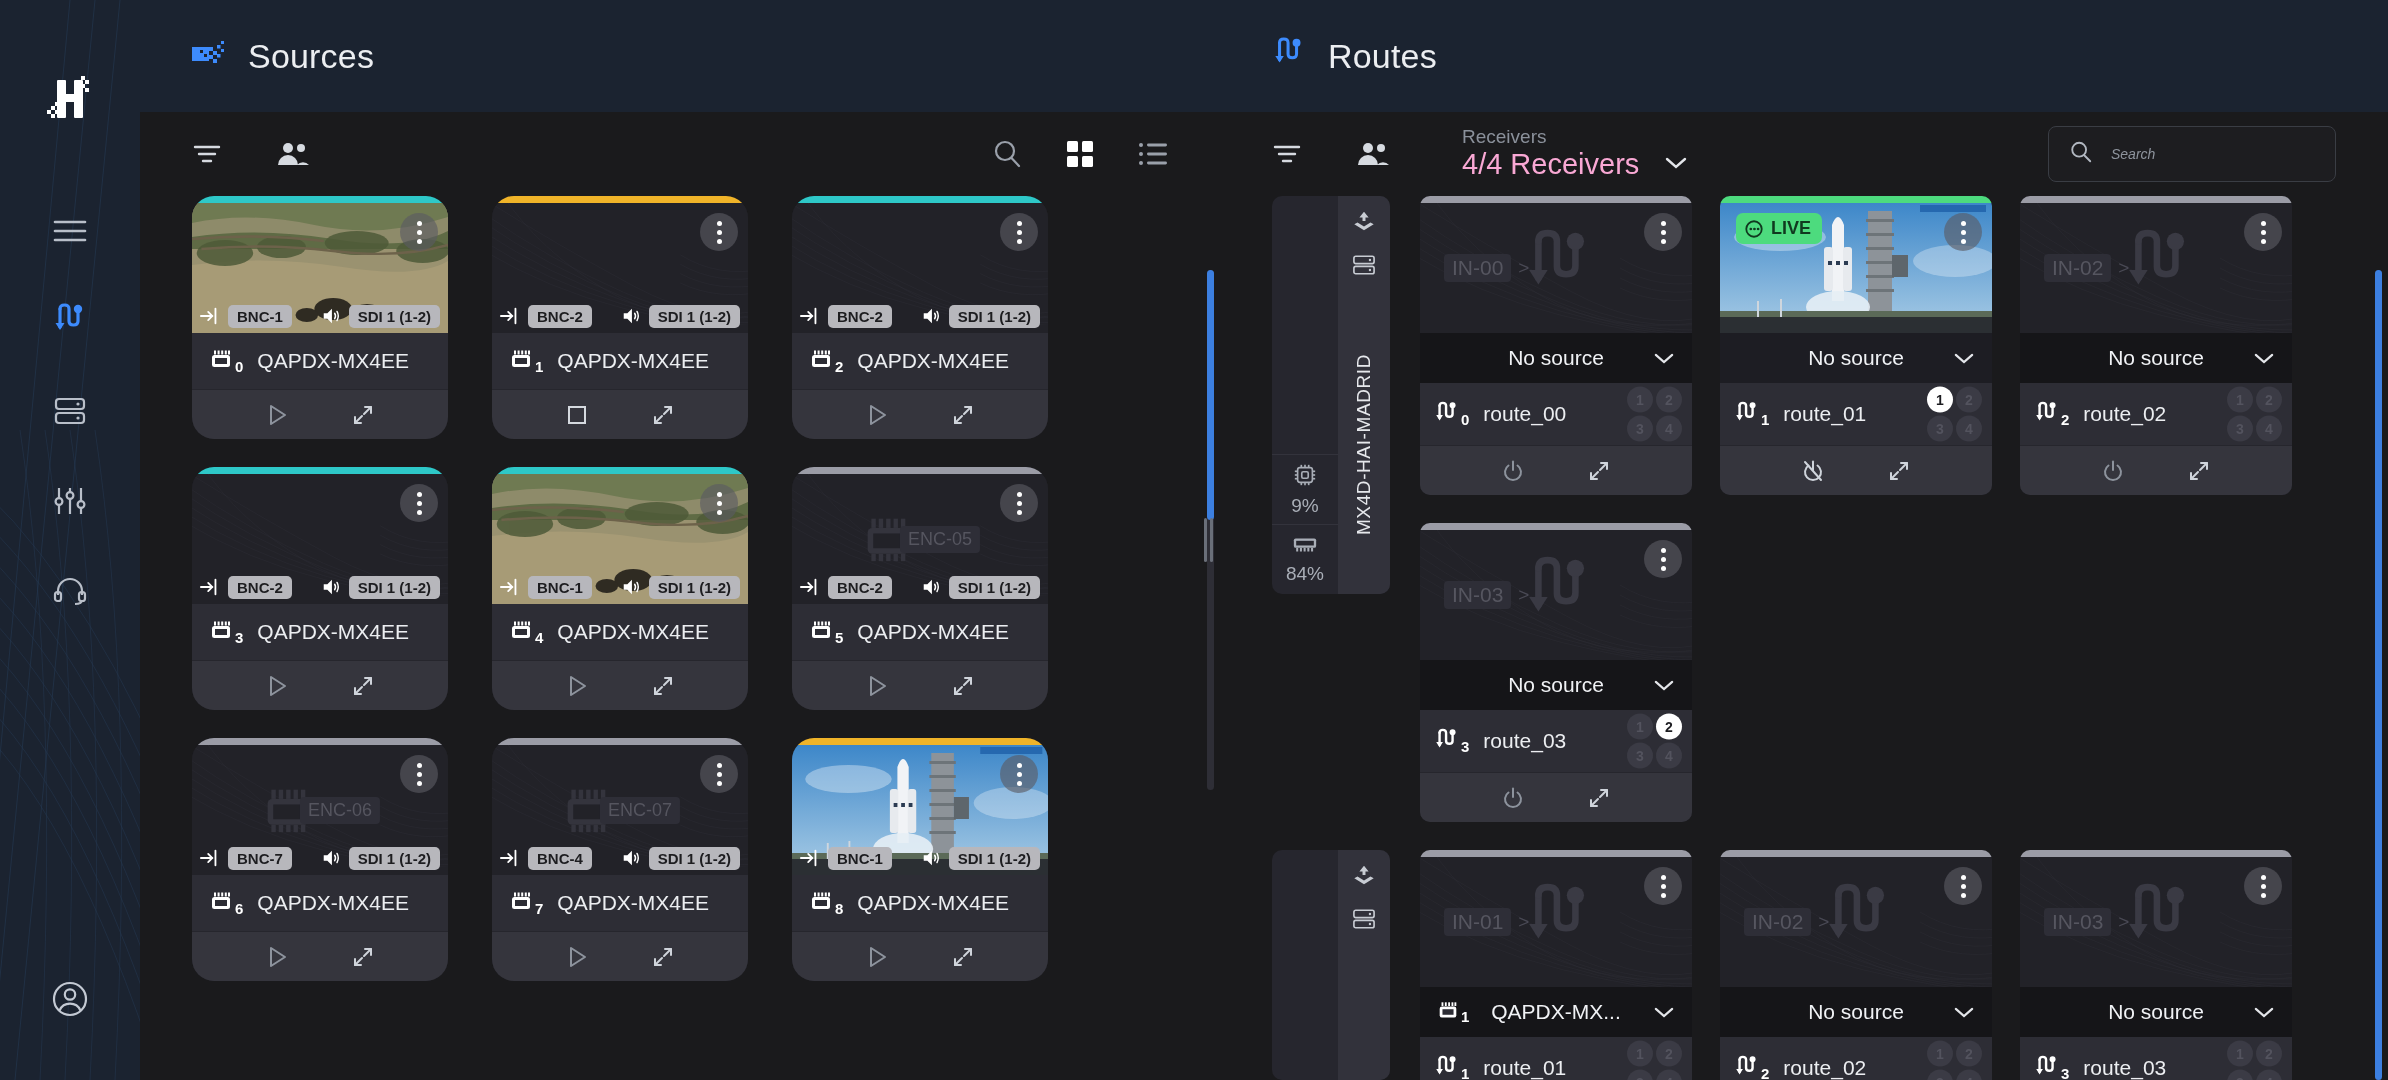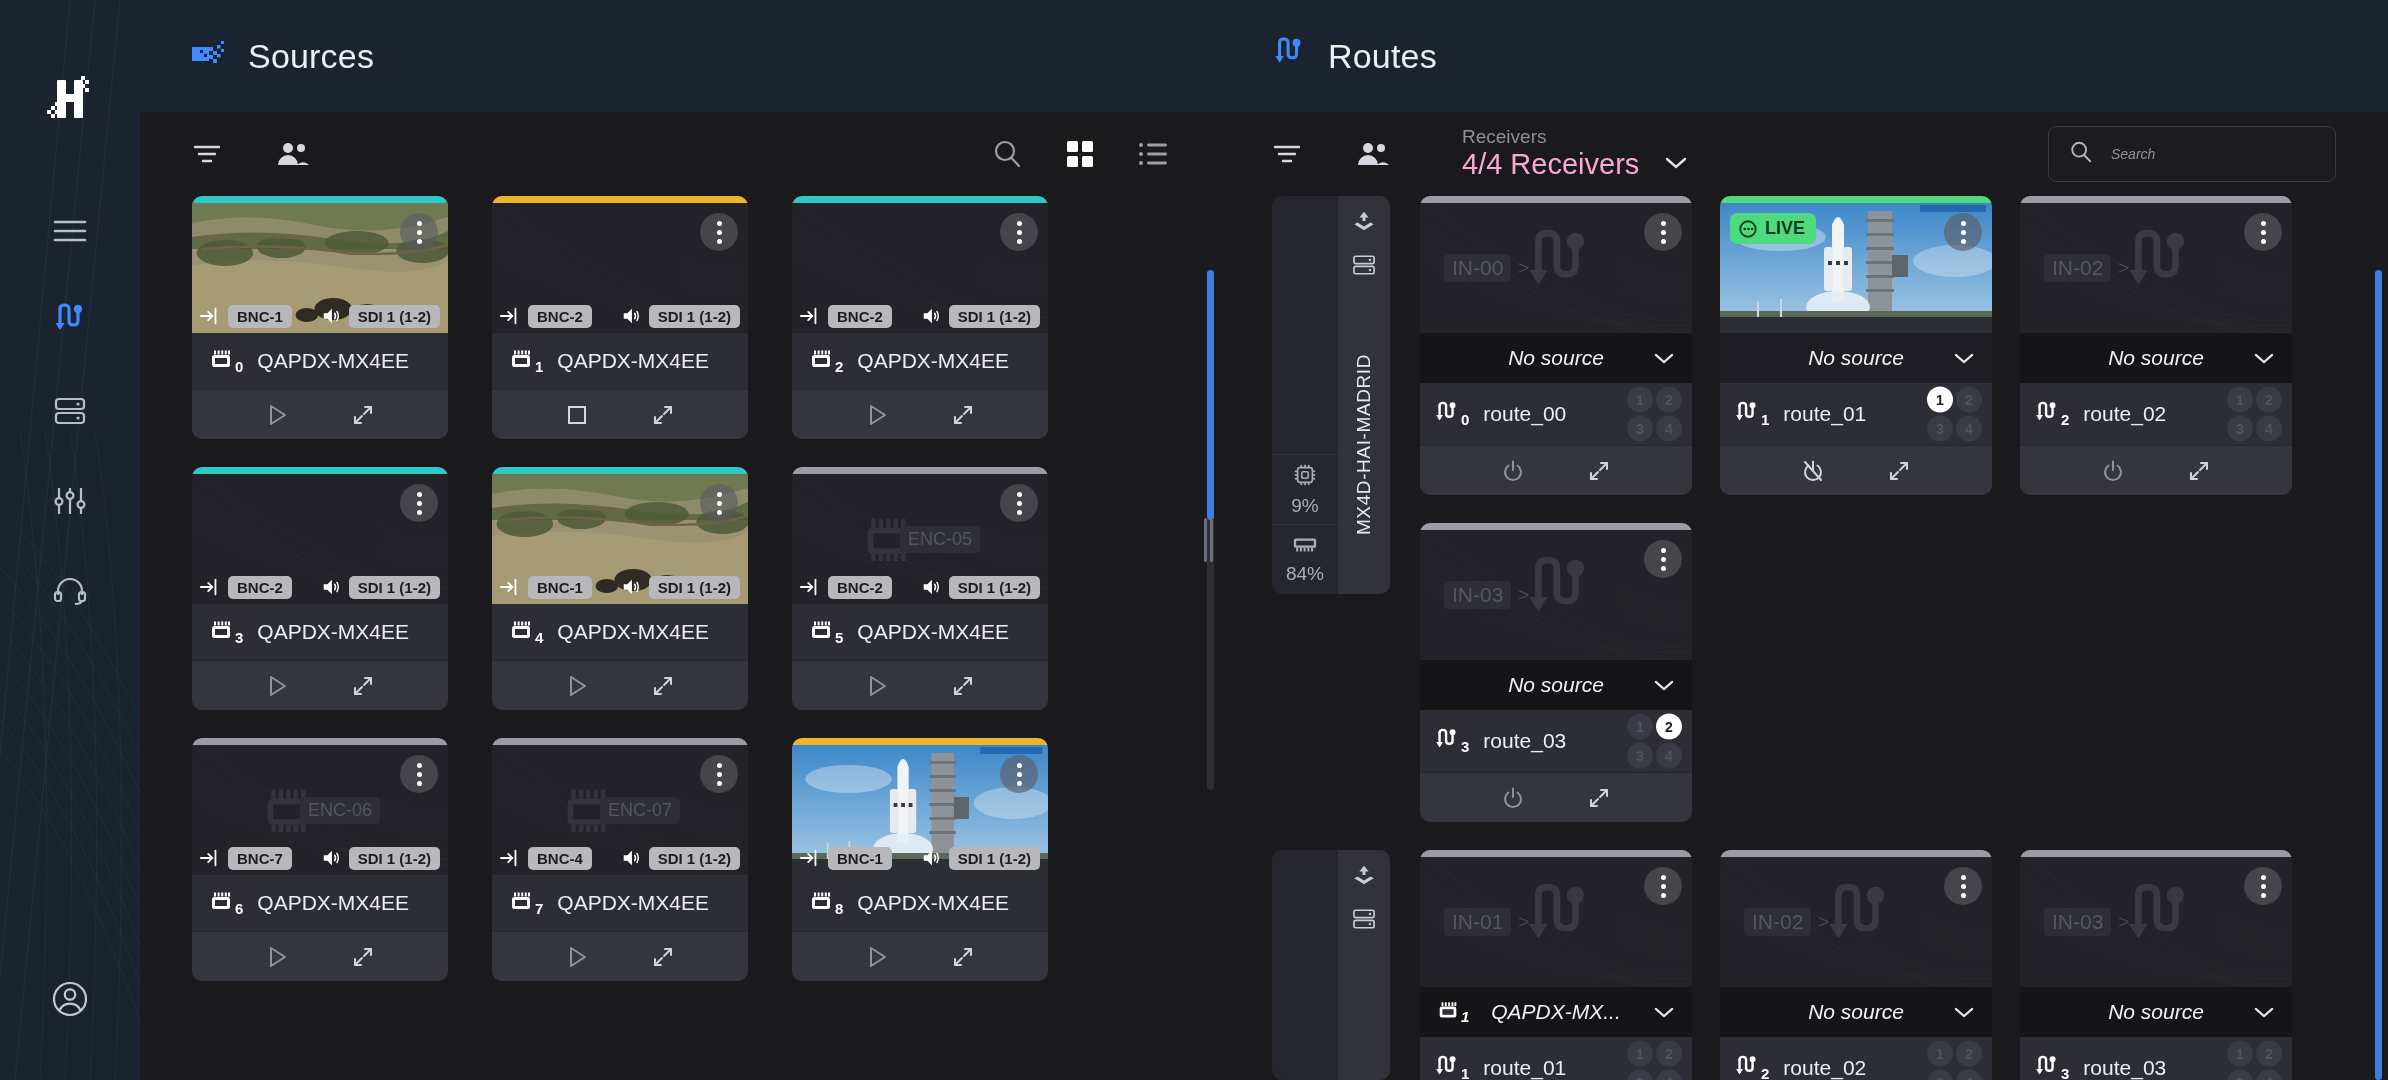--- a/index.html
+++ b/index.html
@@ -76,21 +76,21 @@
     color: #c9ced6; font-size: 14px; font-style: italic;
     font-family: "Liberation Sans", sans-serif; width: 100%;
   }
   .search-box input::placeholder { color: #8e949d; font-style: italic; }
 
   .grid-area { flex: 1; overflow: hidden; padding: 0 52px; position: relative; }
 
   
   .src-grid { display: grid; grid-template-columns: repeat(3, 272px); gap: 28px 28px; }
   .src-card {
-    width: 256px; border-radius: 10px; overflow: hidden;
+    width: 256px; border-radius: 22px; overflow: hidden;
     background: #212127; display: flex; flex-direction: column;
   }
   .src-accent { height: 7px; width: 100%; }
   .thumb {
     height: 130px; position: relative; overflow: hidden;
     background: #222228;
   }
   .thumb .wave { position: absolute; inset: 0; opacity: .5; }
   .thumb .encmark {
     position: absolute; left: 50%; top: 50%; transform: translate(-50%,-50%);
@@ -166,28 +166,28 @@
   .r-thumb { height: 130px; position: relative; overflow: hidden; background: #222228; }
   .r-thumb .wave { position: absolute; inset: 0; opacity: .5; }
   .in-mark {
     position: absolute; left: 24px; top: 50%; transform: translateY(-50%);
     display: flex; align-items: center; gap: 7px;
   }
   .in-chip { background: #2e2e37; color: #565660; font-size: 21px; padding: 2px 8px; border-radius: 4px; }
   .in-gt { color: #4a4a55; font-size: 19px; }
   .route-glyph { position: absolute; left: 50%; top: 50%; transform: translate(-46%,-50%); color: #3a3a44; }
   .live-badge {
-    position: absolute; left: 10px; top: 10px; z-index: 3;
+    position: absolute; left: 16px; top: 10px; z-index: 3;
     background: #4ddb7e; color: #10391f; border-radius: 7px;
     display: flex; align-items: center; gap: 7px;
     padding: 5px 11px 5px 8px; font-size: 18px; font-weight: 700;
   }
   .r-src {
     height: 50px; display: flex; align-items: center; justify-content: center;
-    position: relative; background: #151518; font-size: 21px; color: #f0f2f5; font-style: italic;
+    position: relative; background: #151518; font-size: 21px; color: #f0f2f5;
   }
   .r-src.overlay { background: rgba(28,28,32,.55); }
   .r-src .chev { position: absolute; right: 18px; color: #e4e6ea; }
   .r-src .lead { position: absolute; left: 16px; display: flex; align-items: flex-end; color: #fff; }
   .r-name {
     height: 62px; display: flex; align-items: center; gap: 14px;
     padding: 0 14px; background: #2d2d35; font-size: 21px; color: #eceef1;
     position: relative;
   }
   .rt-ic { position: relative; display: flex; align-items: flex-end; color: #fff; }

